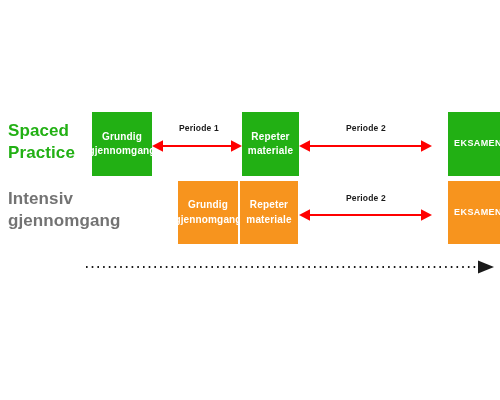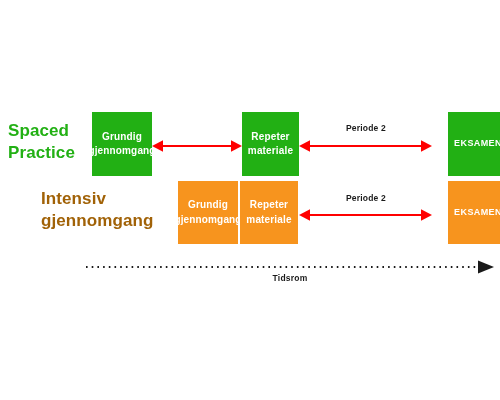--- a/index.html
+++ b/index.html
@@ -29,22 +29,21 @@
   #label-spaced {
     left: 8px;
     top: 120px;
     font-size: 17px;
     color: #22b014;
   }
   #label-intensiv {
     left: 8px;
     top: 188px;
     font-size: 17px;
-    color: #a16207;
-    margin-left: 33px;
+    color: #737373;
   }
   .node {
     position: absolute;
     display: flex;
     align-items: center;
     justify-content: center;
     text-align: center;
     color: #ffffff;
     font-size: 10px;
     font-weight: bold;
@@ -106,20 +105,21 @@
 <div id="canvas">
 
   <div class="row-label" id="label-spaced">Spaced
 Practice</div>
 
   <div class="node green" id="g-node-1" style="left:92px; top:112px; width:60px; height:64px;">
     <span class="node-text">Grundig
 gjennomgang</span>
   </div>
 
+  <div class="period-label" style="left:158px; top:123px; width:82px;">Periode 1</div>
   <div class="arrow" style="left:152px; top:138px; width:90px;">
     <svg width="90" height="16" viewBox="0 0 90 16">
       <line x1="8" y1="8" x2="82" y2="8" stroke="#ff0000" stroke-width="2.2"></line>
       <polygon points="0,8 11,2.2 11,13.8" fill="#ff0000"></polygon>
       <polygon points="90,8 79,2.2 79,13.8" fill="#ff0000"></polygon>
     </svg>
   </div>
 
   <div class="node green" id="g-node-2" style="left:242px; top:112px; width:57px; height:64px;">
     <span class="node-text">Repeter
@@ -164,15 +164,14 @@
   <div class="node orange exam" id="o-node-3" style="left:432px; top:181px; width:60px; height:63px;">
     <span class="node-text">EKSAMEN</span>
   </div>
 
   <div id="timeline">
     <svg width="408" height="16" viewBox="0 0 408 16">
       <line x1="0" y1="8" x2="394" y2="8" stroke="#1a1a1a" stroke-width="1.8" stroke-linecap="butt" stroke-dasharray="1.6 4.1"></line>
       <polygon points="408,8 392,1.5 392,14.5" fill="#1a1a1a"></polygon>
     </svg>
   </div>
-  <div id="timeline-label">Tidsrom</div>
 
 </div>
 
 </body></html>

